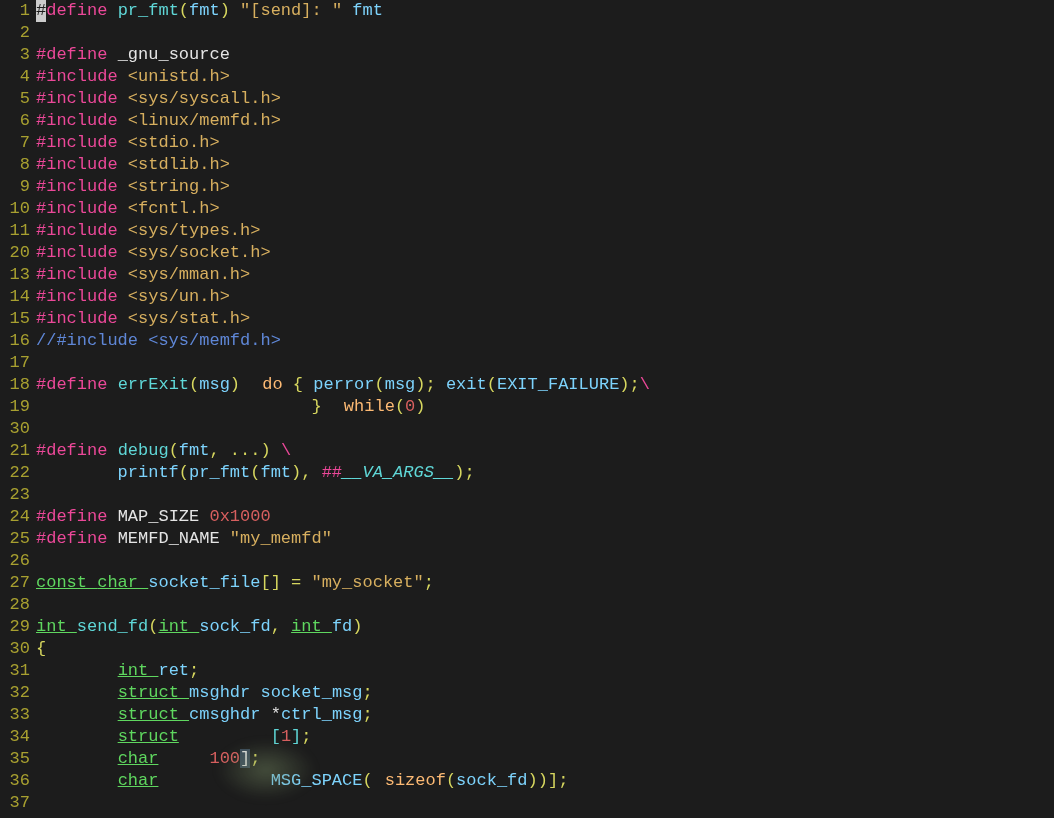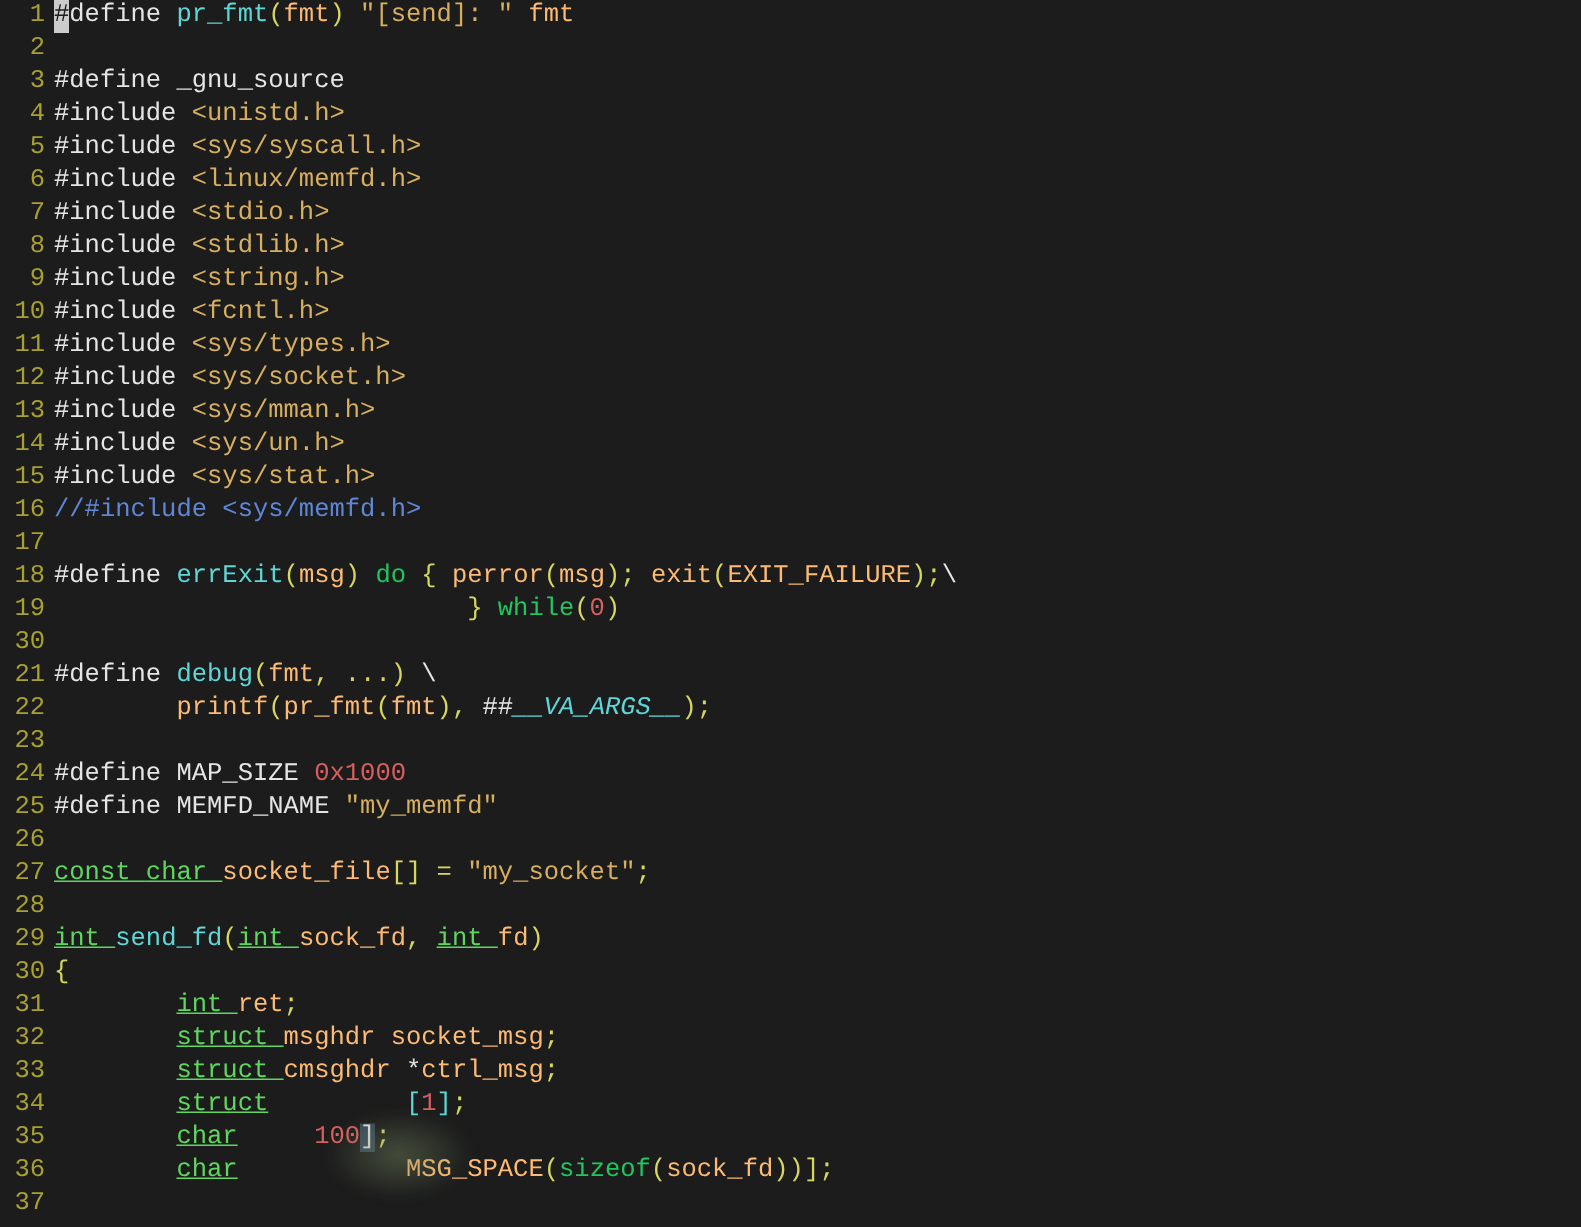--- a/index.html
+++ b/index.html
@@ -32,27 +32,27 @@
     color: #e0e0e0;
     position: relative;
   }
   .row { height: 22px; }
   .cursor-block {
     display: inline-block;
     background: #cccccc;
     color: #1c1c1c;
   }
   
-  .pp   { color: #e5e5e5; }      
+  .pp   { color: #ec4899; }      
   .mac  { color: #e5e5e5; }      
   .str  { color: #d7af5f; }      
   .cmt  { color: #5f87d7; }      
-  .kw   { color: #22c55e; }      
+  .kw   { color: #fdba74; margin-left: 12px; }      
   .ty   { color: #5fd75f; text-decoration: underline; }      
-  .id   { color: #fdba74; }      
+  .id   { color: #7dd3fc; }      
   .fn   { color: #5fd7d7; }      
   .num  { color: #d75f5f; }      
   .op   { color: #e0e0e0; }
   .pun  { color: #d7d75f; }      
   .paren{ color: #5fd7d7; }      
   .sp   { color: #5fd7d7; font-style: italic; }
   .sel  { background:#3a4a5a; }
   .blur {
     position: absolute;
     pointer-events: none;
@@ -69,21 +69,21 @@
       <div class="ln">2</div>
       <div class="ln">3</div>
       <div class="ln">4</div>
       <div class="ln">5</div>
       <div class="ln">6</div>
       <div class="ln">7</div>
       <div class="ln">8</div>
       <div class="ln">9</div>
       <div class="ln">10</div>
       <div class="ln">11</div>
-      <div class="ln">12</div>
+      <div class="ln">20</div>
       <div class="ln">13</div>
       <div class="ln">14</div>
       <div class="ln">15</div>
       <div class="ln">16</div>
       <div class="ln">17</div>
       <div class="ln">18</div>
       <div class="ln">19</div>
       <div class="ln">30</div>
       <div class="ln">21</div>
       <div class="ln">22</div>

